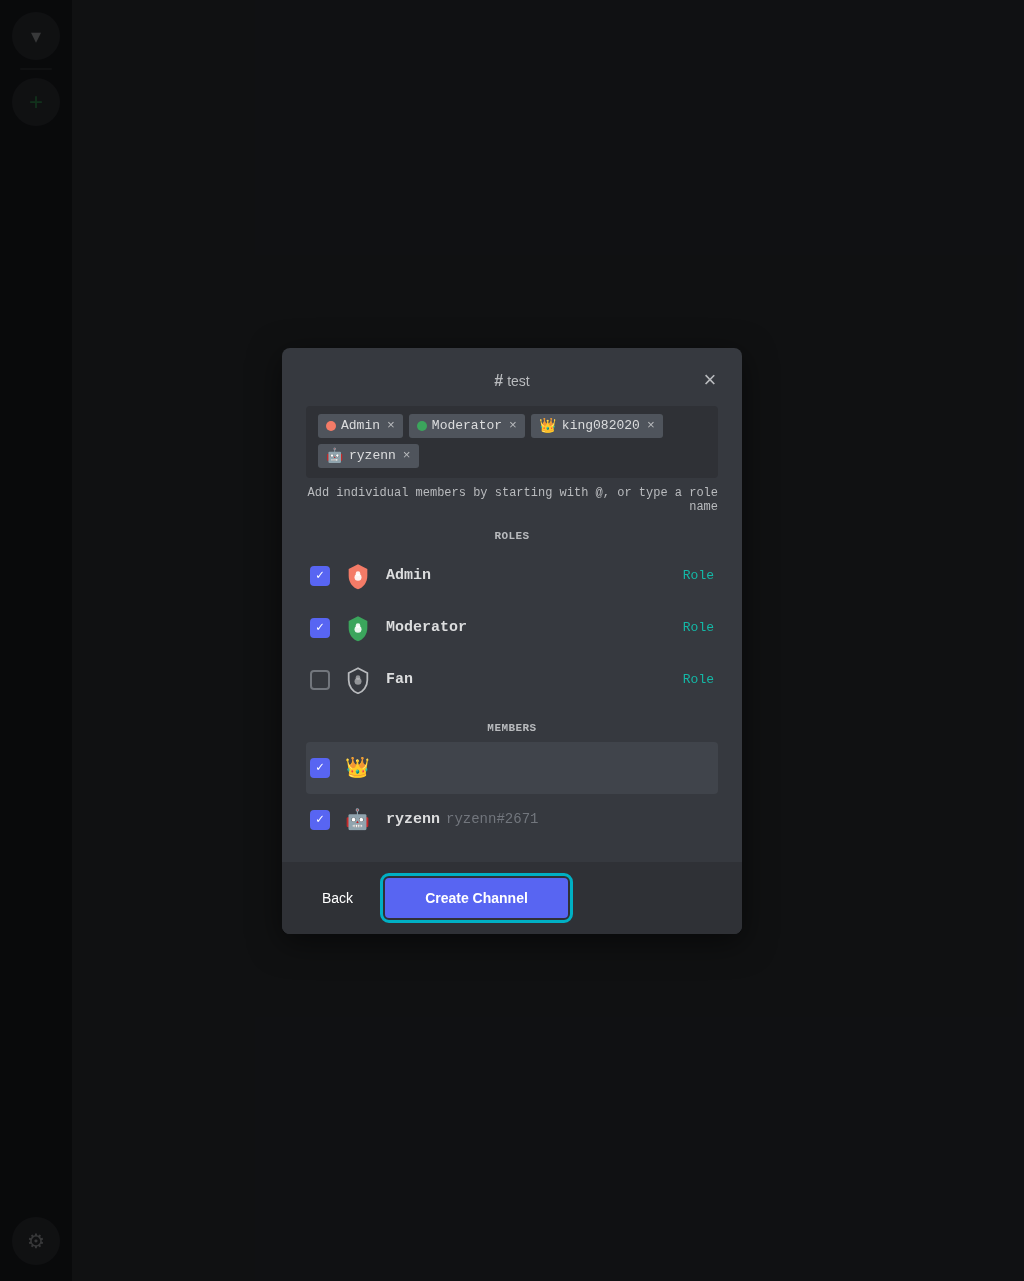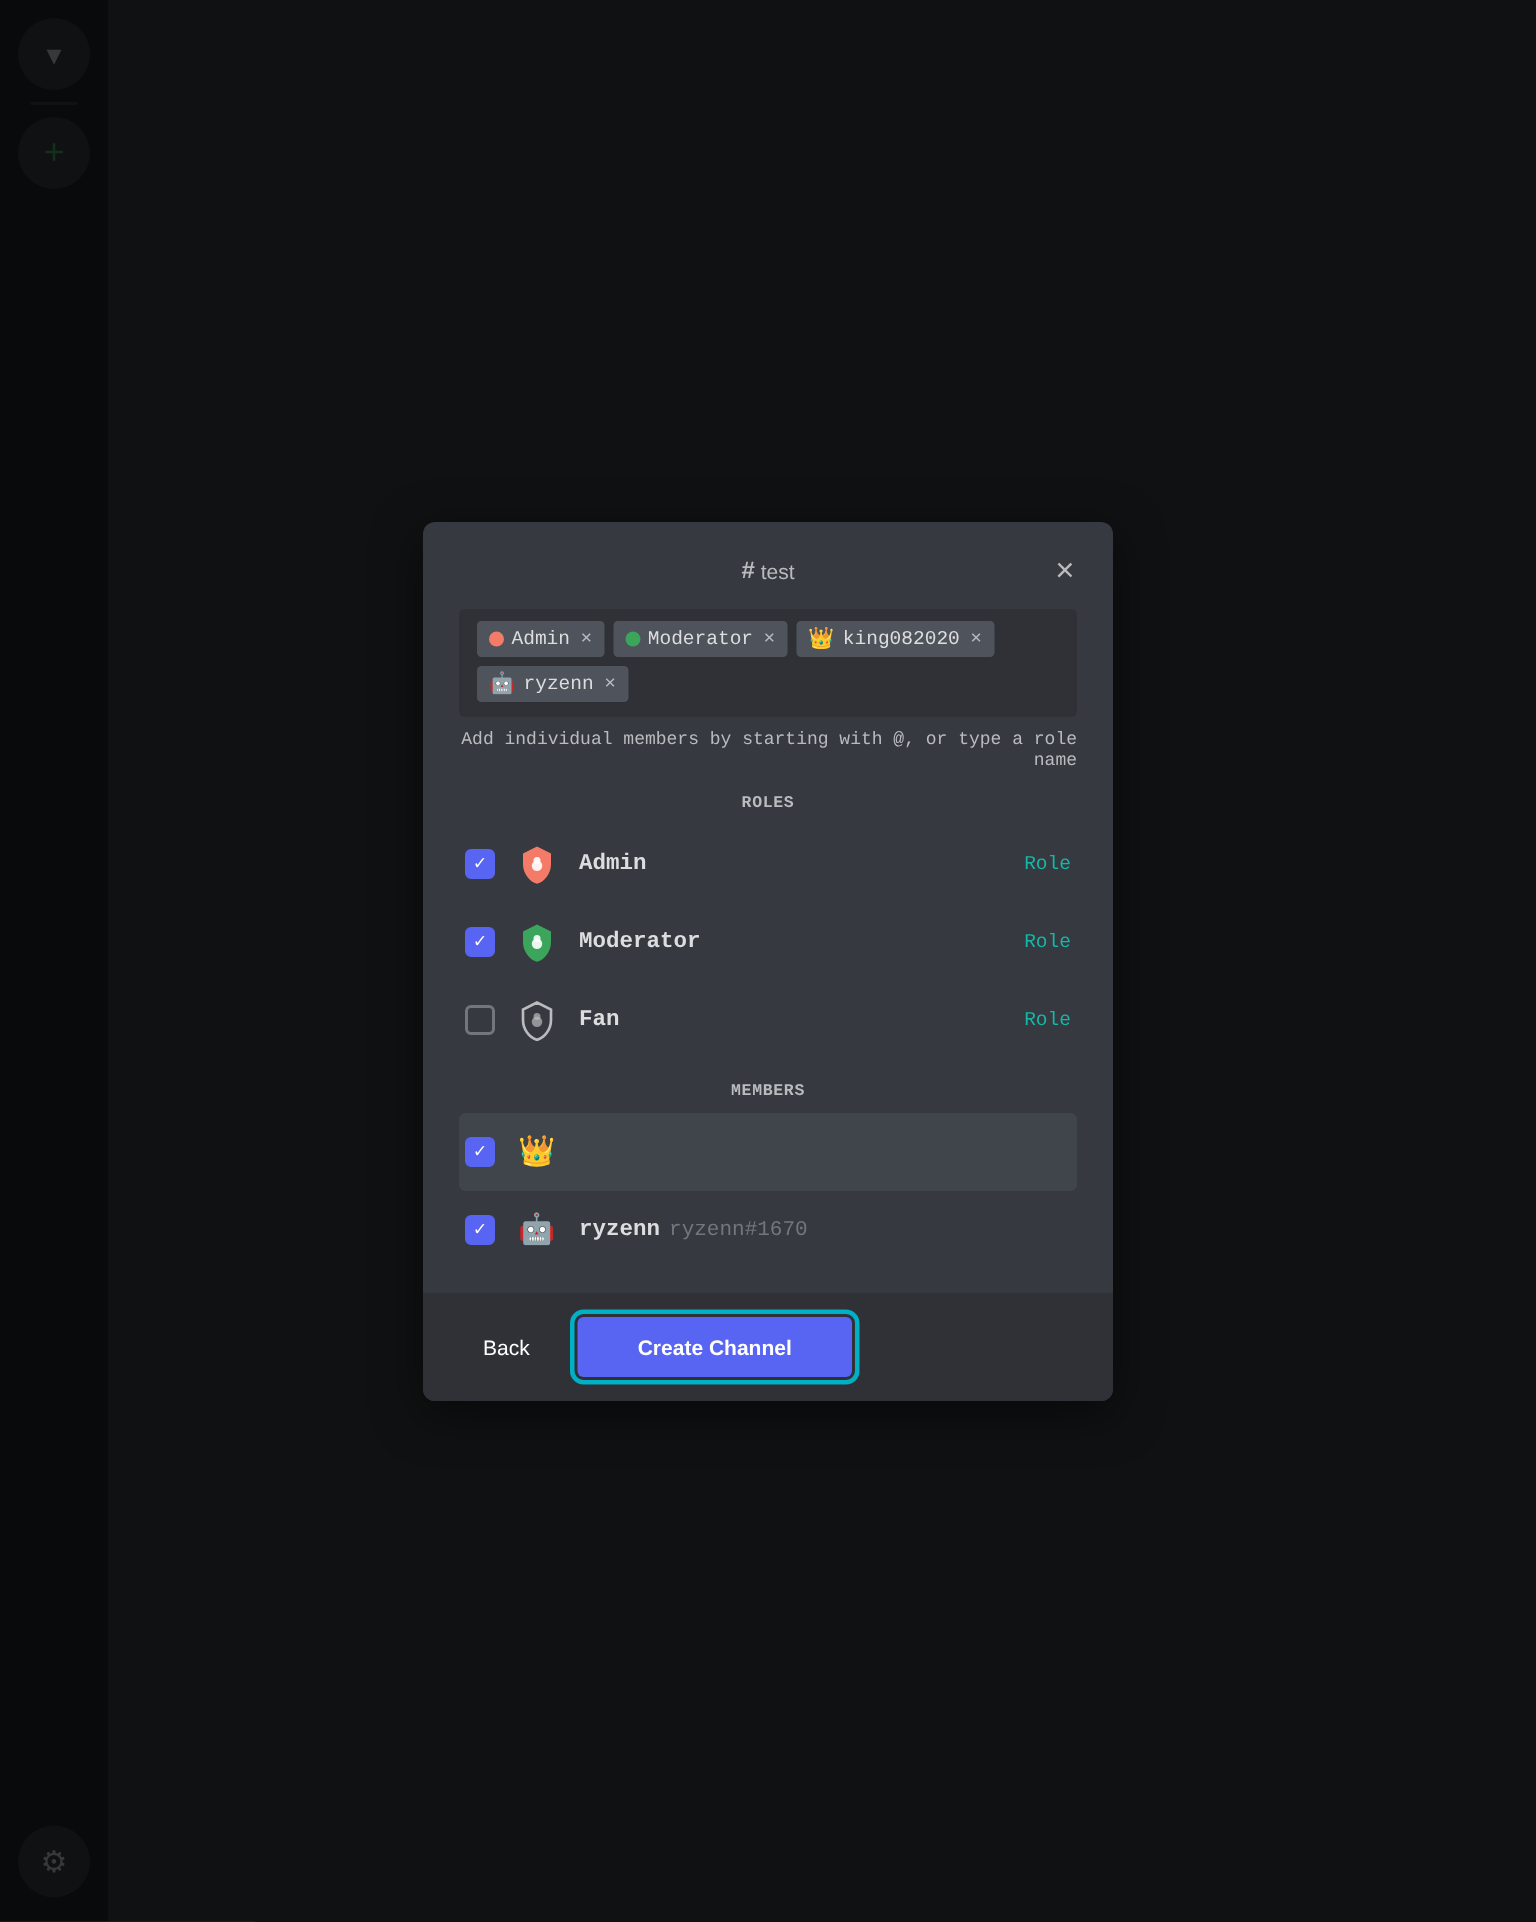--- a/index.html
+++ b/index.html
@@ -412,21 +412,21 @@
 
       <div class="list-item" style="background: #40444b; border-radius: 4px;">
         <div class="checkbox checked"></div>
         <div class="member-avatar">👑</div>
       </div>
 
       <div class="list-item">
         <div class="checkbox checked"></div>
         <div class="member-avatar">🤖</div>
         <span class="item-name">
-          ryzenn<span class="member-tag">ryzenn#1670</span>
+          ryzenn<span class="member-tag">ryzenn#2671</span>
         </span>
       </div>
 
     </div>
 
     <div class="modal-footer">
       <button class="btn-back">Back</button>
       <button class="btn-create">Create Channel</button>
     </div>
 

